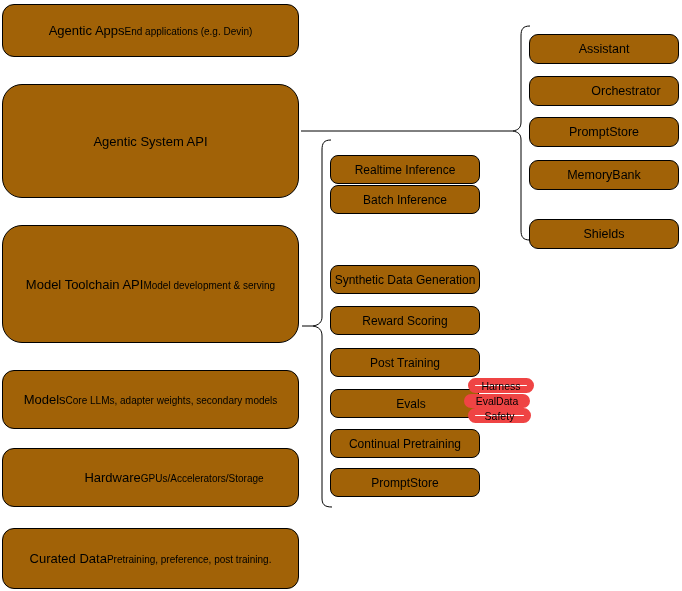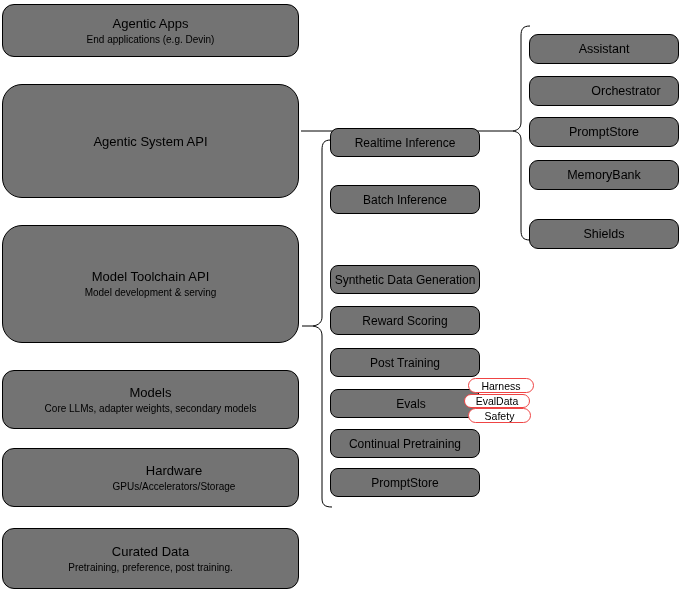--- a/index.html
+++ b/index.html
@@ -1,41 +1,41 @@
 <!DOCTYPE html>
 <html><head>
 <meta charset="utf-8">
 <style>
   html,body{margin:0;padding:0;background:#ffffff;}
   body{font-family:"Liberation Sans","DejaVu Sans",sans-serif;color:#000;}
   .canvas{position:relative;width:682px;height:591px;background:#fff;overflow:hidden;}
   svg.overlay{position:absolute;left:0;top:0;z-index:0;}
 
-  .box{position:absolute;box-sizing:border-box;border:1px solid #000;background:#737373;
-       display:flex;flex-direction:column;align-items:center;justify-content:center;
+  .box{position:absolute;box-sizing:border-box;border:1px solid #000;background:#a16207;
+       display:flex;flex-direction:row;align-items:center;justify-content:center;
        text-align:center;z-index:1;}
   .title{font-size:13px;line-height:15px;}
   .subtitle{font-size:10px;line-height:12px;margin-top:3px;}
 
   .left-box{left:2px;width:297px;}
   .lb0{top:4px;height:53px;border-radius:12px;}
   .lb1{top:84px;height:114px;border-radius:20px;}
   .lb2{top:225px;height:118px;border-radius:20px;}
   .lb3{top:370px;height:59px;border-radius:12px;}
   .lb4{top:448px;height:59px;border-radius:12px;padding-left:47px;}
   .lb5{top:528px;height:61px;border-radius:12px;}
 
   .mid-box{left:330px;width:150px;height:29px;border-radius:8px;font-size:12px;}
-  .m0{top:128px;} .m1{top:185px;} .m2{top:225px;} .m3{top:265px;} .m4{top:306px;}
+  .m0{top:155px;} .m1{top:185px;} .m2{top:225px;} .m3{top:265px;} .m4{top:306px;}
   .m5{top:348px;} .m6{top:389px;padding-left:12px;} .m7{top:429px;} .m8{top:468px;}
 
   .right-box{left:529px;width:150px;height:30px;border-radius:9px;font-size:12.5px;}
   .r0{top:34px;} .r1{top:76px;padding-left:44px;} .r2{top:117px;} .r3{top:160px;} .r4{top:203px;margin-top:16px;}
 
-  .pill{position:absolute;box-sizing:border-box;border:1px solid #ef4444;background:#fff;
+  .pill{position:absolute;box-sizing:border-box;border:7px solid #ef4444;background:#fff;
         border-radius:8px;display:flex;align-items:center;justify-content:center;
         font-size:10.5px;z-index:2;}
   .p0{left:468px;top:378px;width:66px;height:15px;}
   .p1{left:464px;top:394px;width:66px;height:14px;}
   .p2{left:468px;top:408px;width:63px;height:15px;}
 </style>
 </head>
 <body>
 
 <div class="canvas">

